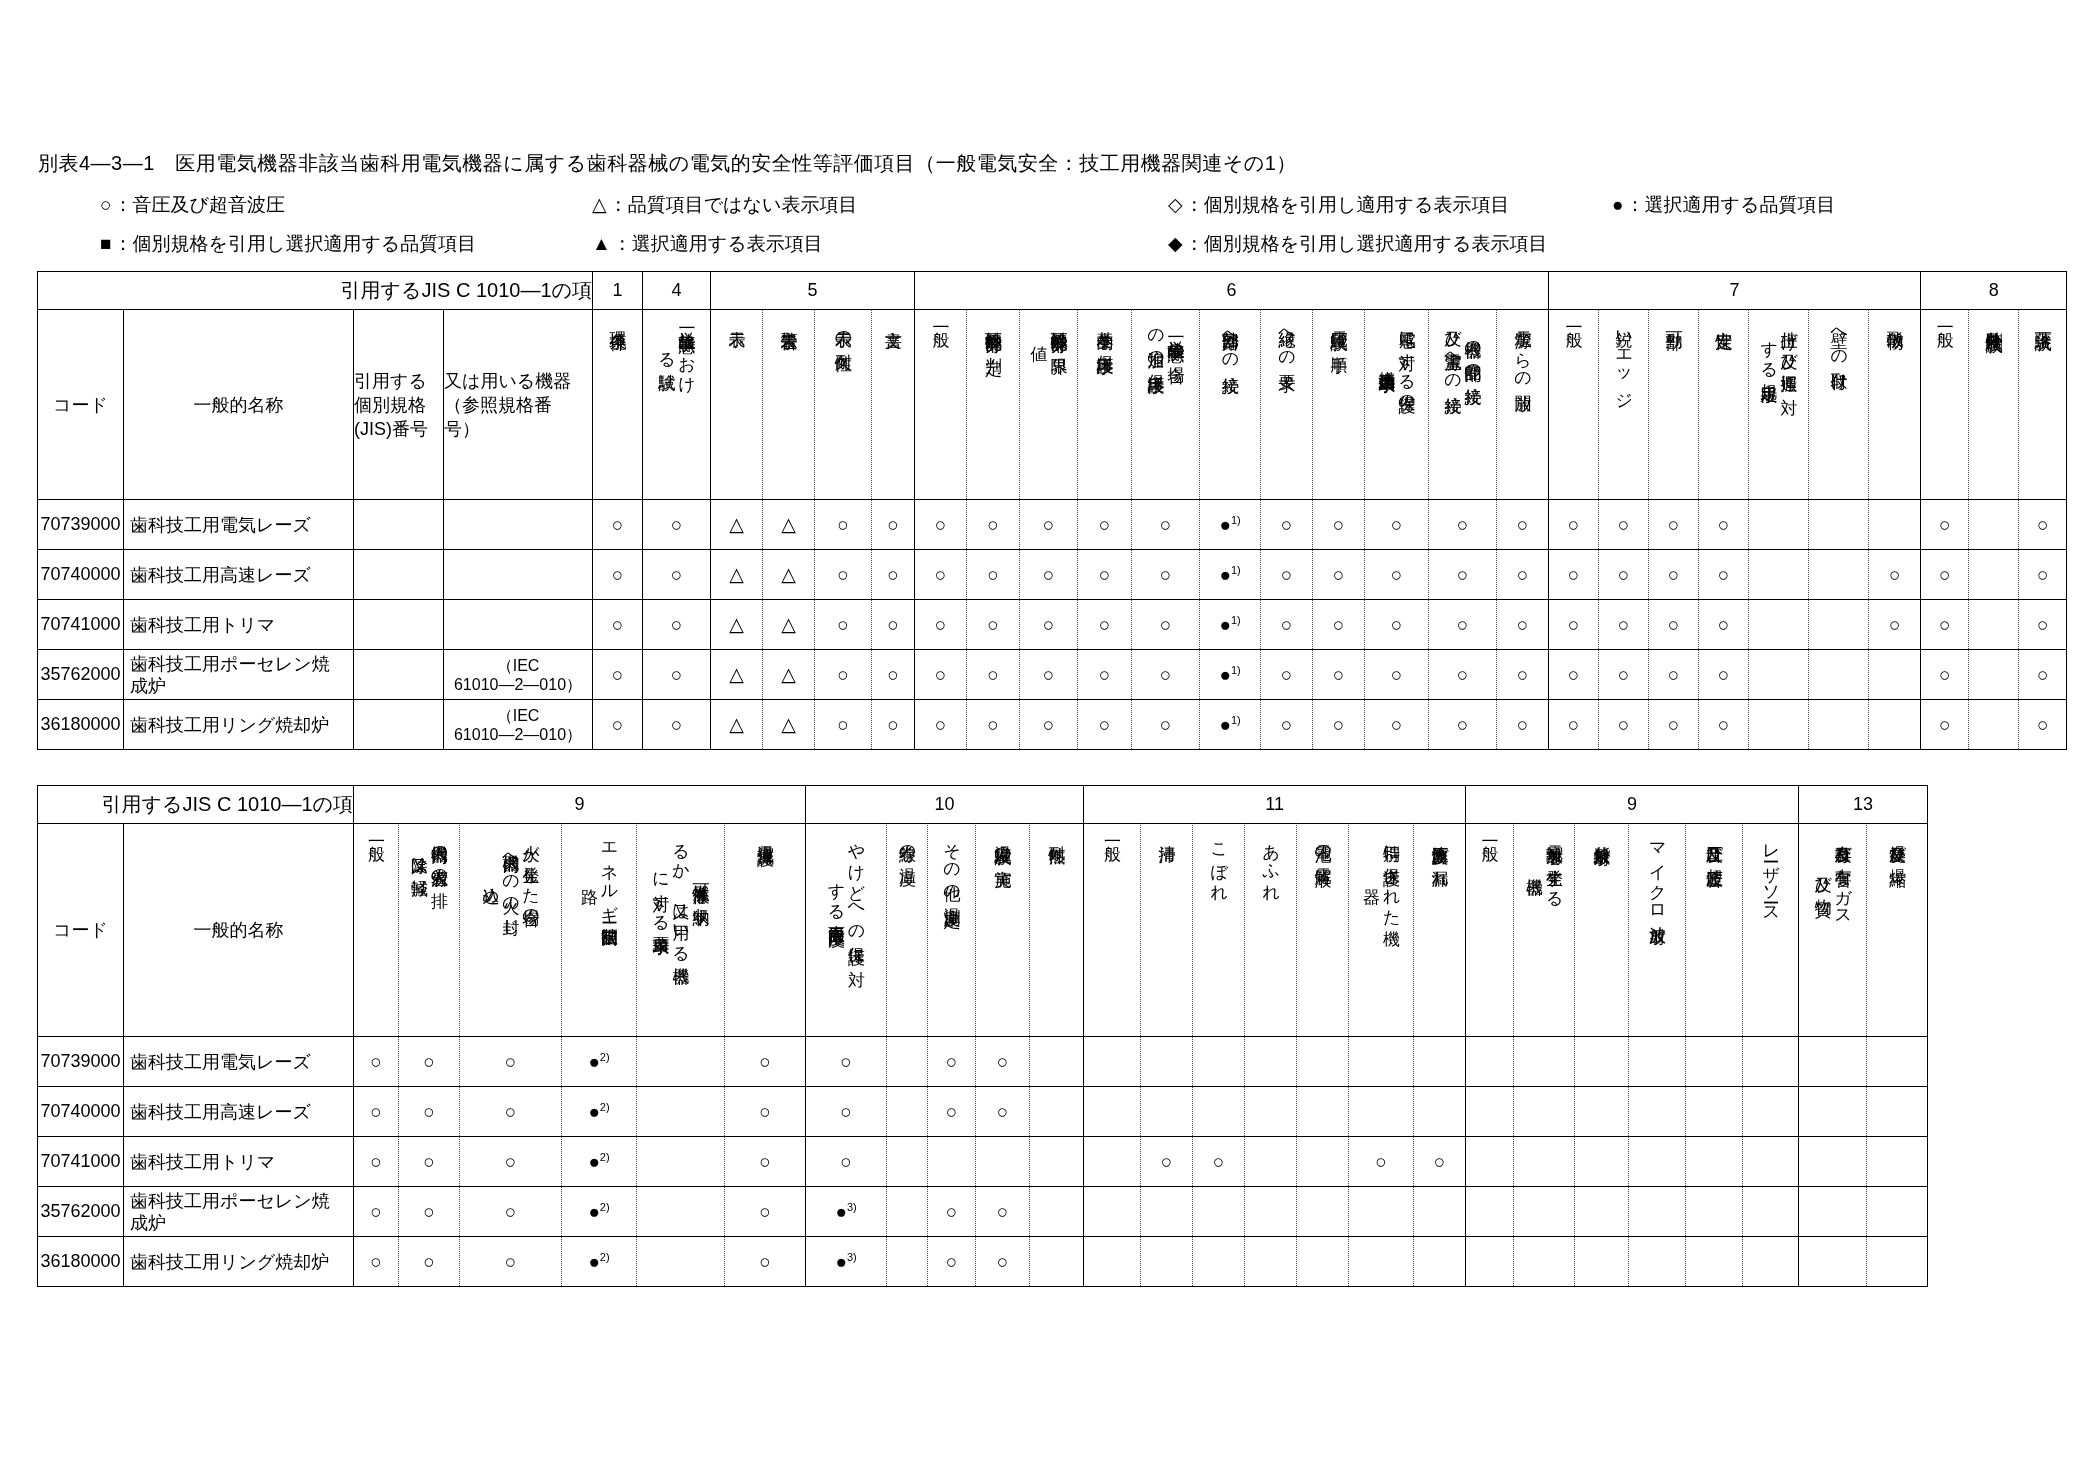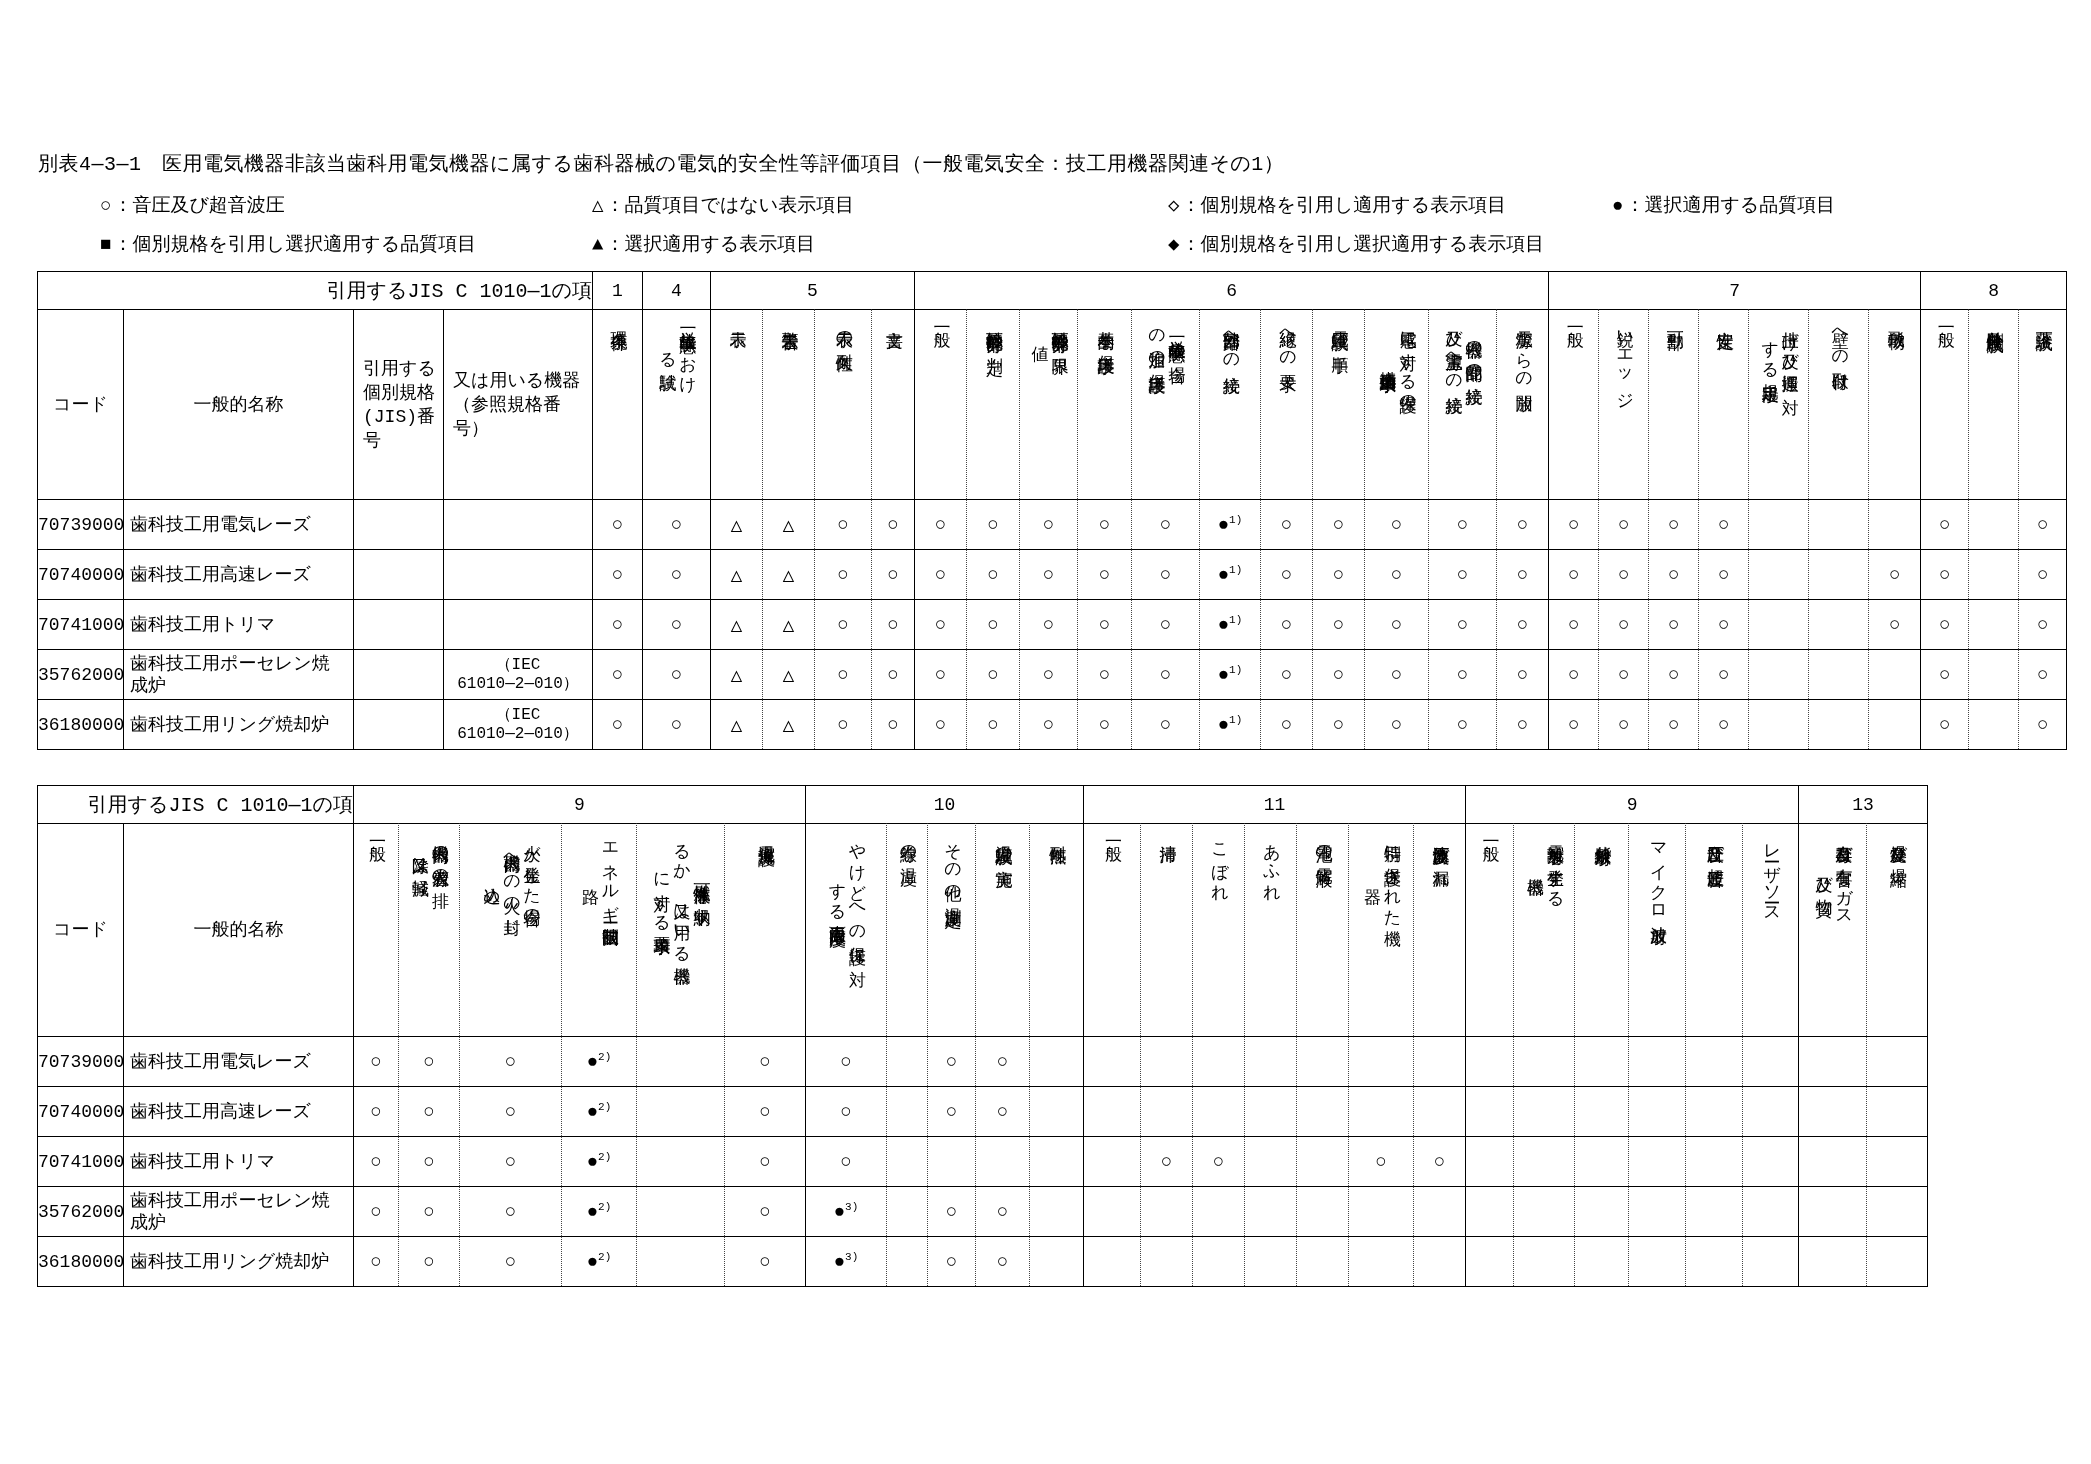--- a/index.html
+++ b/index.html
@@ -2,21 +2,21 @@
 <html><head>
 <meta charset="utf-8">
 <style>
   * { box-sizing: border-box; margin: 0; padding: 0; }
   html, body { background: #fff; }
   body {
     width: 2091px; height: 1464px;
     font-family: "Liberation Sans", "DejaVu Sans", sans-serif;
     color: #000;
   }
-  .page { position: relative; width: 2091px; height: 1464px; overflow: hidden; background: #fff; font-family: Liberation Mono, monospace; }
+  .page { position: relative; width: 2091px; height: 1464px; overflow: hidden; background: #fff; }
 
   .title { position: absolute; left: 38px; top: 150px; font-size: 20px; letter-spacing: 0.5px; }
 
   .legend {
     position: absolute; left: 100px; top: 192px;
     display: grid; grid-template-columns: 492px 576px 444px auto;
     row-gap: 13px; font-size: 19px;
   }
   .legend-item { white-space: nowrap; }
   .legend-item .sym { margin-right: 2px; }
@@ -42,21 +42,21 @@
 
   .grid tr.r-num  { height: 38px; }
   .grid tr.r-head { height: 190px; }
   #evaluation-table-2 tr.r-head { height: 213px; }
   .grid tr.r-data { height: 50px; }
 
   .grid th.corner { font-size: 20px; text-align: right; }
   .grid th.gnum   { font-size: 18px; text-align: center; }
 
   .grid th.fixhead { font-size: 18px; text-align: center; white-space: pre-line; line-height: 24px; }
-  .grid th.fixhead.multi { text-align: left; padding-left: 9px; }
+  .grid th.fixhead.multi { text-align: left; }
 
   .grid th.vhead { vertical-align: top; }
   .vh {
     writing-mode: vertical-rl;
     text-orientation: upright;
     white-space: pre-wrap;
     margin: 8px auto 0 auto;
     font-size: 17px;
     line-height: 20px;
     letter-spacing: 1px;

